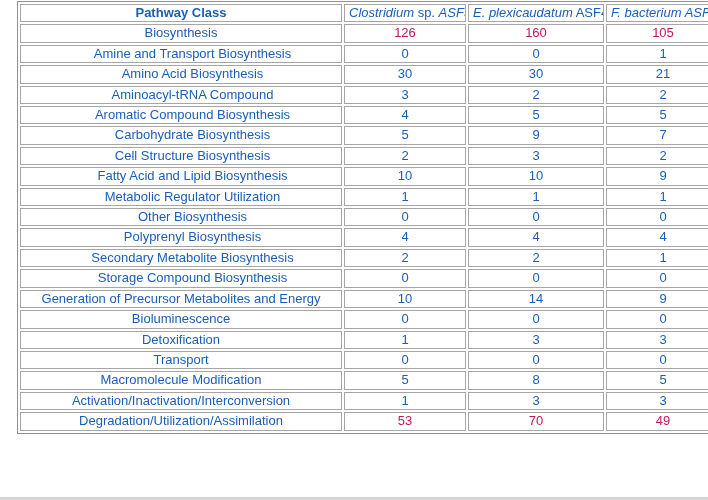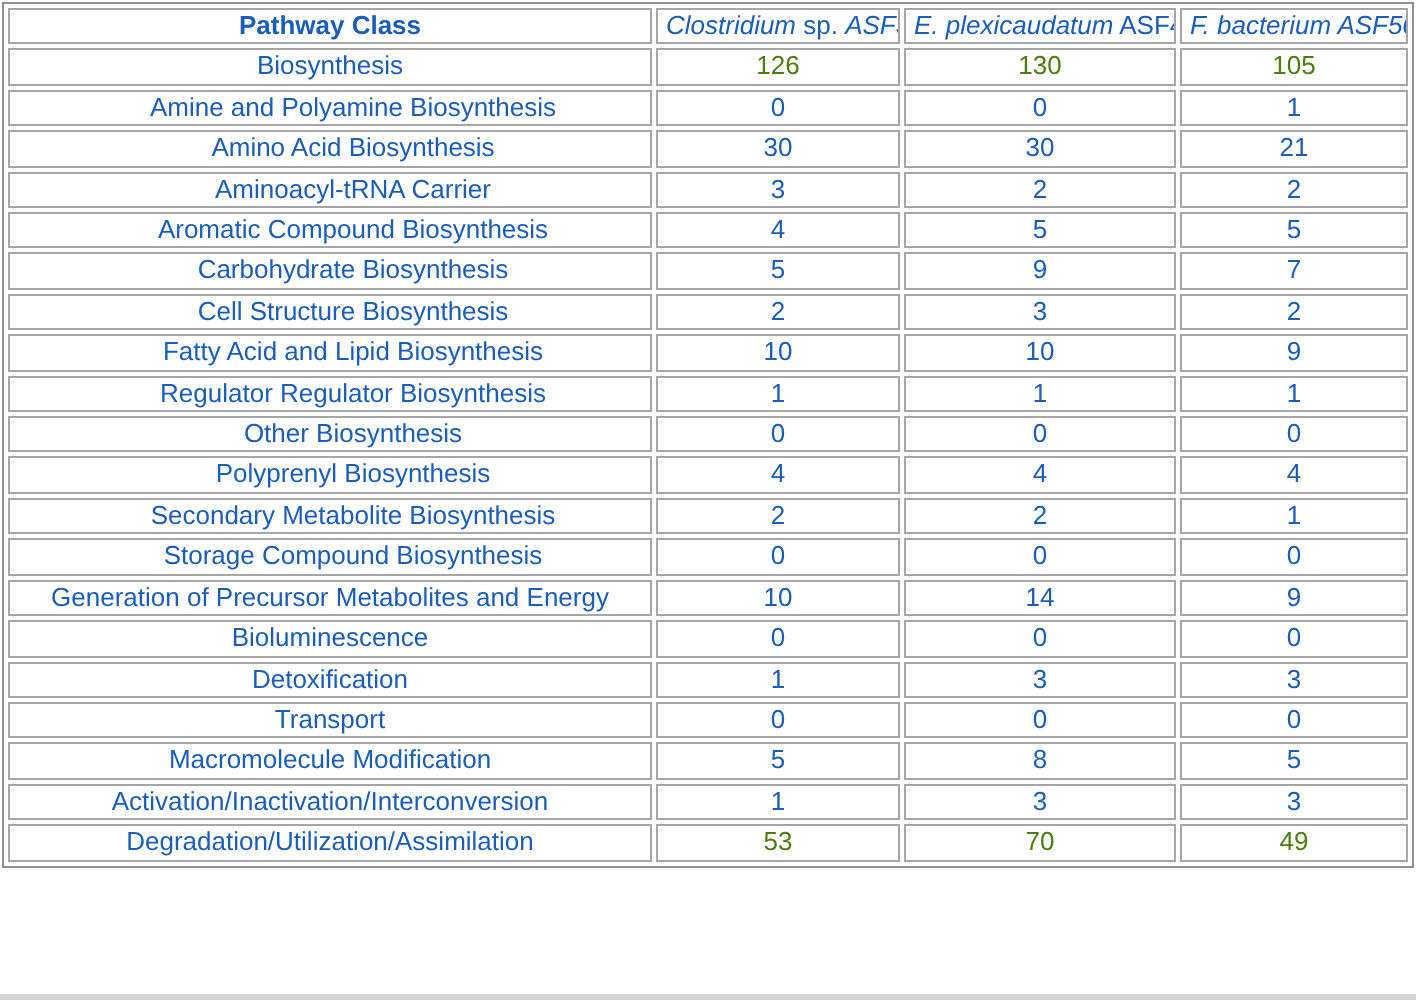--- a/index.html
+++ b/index.html
@@ -8,20 +8,21 @@
     width: 708px;
     height: 500px;
     background: #ffffff;
     font-family: "Liberation Sans", sans-serif;
     overflow: hidden;
   }
   .page {
     position: relative;
     width: 614px;
     height: 500px;
+    padding-left: 16px;
   }
   table.pathway-table {
     border-collapse: separate;
     border-spacing: 2px;
     table-layout: fixed;
     width: 706px;
     margin: 1px 0 0 1px;
     background: #ffffff;
     border: 1px solid #909090;
   }
@@ -51,21 +52,21 @@
   th .it { font-style: italic; }
   td.label { text-align: center; }
   td.label.indent { padding-left: 27px; }
   td.num { text-align: center; }
   .link {
     color: #1a5eb8;
     text-decoration: none;
     cursor: pointer;
   }
   .plain {
-    color: #4d7c0f;
+    color: #be185d;
   }
   .bottom-strip {
     position: absolute;
     left: 0;
     bottom: 0;
     width: 708px;
     height: 4px;
     background: #d4d4d4;
   }
 </style>
@@ -85,37 +86,37 @@
         <th>Pathway Class</th>
         <th class="organism"><span class="it">Clostridium</span><span> sp. </span><span class="it">ASF356</span></th>
         <th class="organism"><span class="it">E. plexicaudatum</span><span> ASF492</span></th>
         <th class="organism"><span class="it">F. bacterium ASF500</span></th>
       </tr>
     </thead>
     <tbody>
         <tr>
     <td class="label"><span class="link">Biosynthesis</span></td>
     <td class="num"><span class="plain">126</span></td>
-    <td class="num"><span class="plain">130</span></td>
+    <td class="num"><span class="plain">160</span></td>
     <td class="num"><span class="plain">105</span></td>
   </tr>
         <tr>
-    <td class="label indent"><span class="link">Amine and Polyamine Biosynthesis</span></td>
+    <td class="label indent"><span class="link">Amine and Transport Biosynthesis</span></td>
     <td class="num"><span class="link">0</span></td>
     <td class="num"><span class="link">0</span></td>
     <td class="num"><span class="link">1</span></td>
   </tr>
         <tr>
     <td class="label indent"><span class="link">Amino Acid Biosynthesis</span></td>
     <td class="num"><span class="link">30</span></td>
     <td class="num"><span class="link">30</span></td>
     <td class="num"><span class="link">21</span></td>
   </tr>
         <tr>
-    <td class="label indent"><span class="link">Aminoacyl-tRNA Carrier</span></td>
+    <td class="label indent"><span class="link">Aminoacyl-tRNA Compound</span></td>
     <td class="num"><span class="link">3</span></td>
     <td class="num"><span class="link">2</span></td>
     <td class="num"><span class="link">2</span></td>
   </tr>
         <tr>
     <td class="label indent"><span class="link">Aromatic Compound Biosynthesis</span></td>
     <td class="num"><span class="link">4</span></td>
     <td class="num"><span class="link">5</span></td>
     <td class="num"><span class="link">5</span></td>
   </tr>
@@ -131,21 +132,21 @@
     <td class="num"><span class="link">3</span></td>
     <td class="num"><span class="link">2</span></td>
   </tr>
         <tr>
     <td class="label indent"><span class="link">Fatty Acid and Lipid Biosynthesis</span></td>
     <td class="num"><span class="link">10</span></td>
     <td class="num"><span class="link">10</span></td>
     <td class="num"><span class="link">9</span></td>
   </tr>
         <tr>
-    <td class="label indent"><span class="link">Regulator Regulator Biosynthesis</span></td>
+    <td class="label indent"><span class="link">Metabolic Regulator Utilization</span></td>
     <td class="num"><span class="link">1</span></td>
     <td class="num"><span class="link">1</span></td>
     <td class="num"><span class="link">1</span></td>
   </tr>
         <tr>
     <td class="label indent"><span class="link">Other Biosynthesis</span></td>
     <td class="num"><span class="link">0</span></td>
     <td class="num"><span class="link">0</span></td>
     <td class="num"><span class="link">0</span></td>
   </tr>

